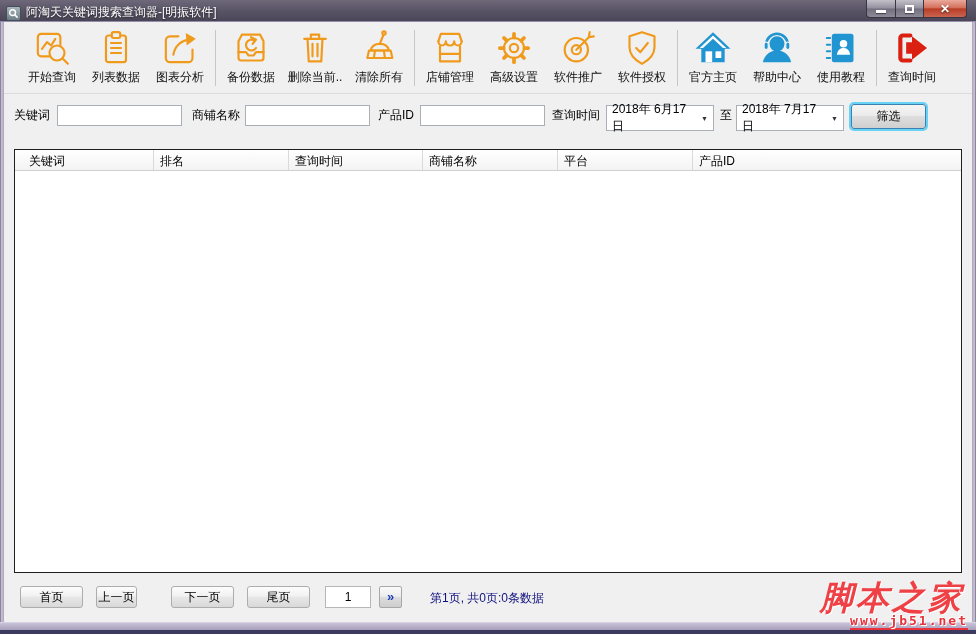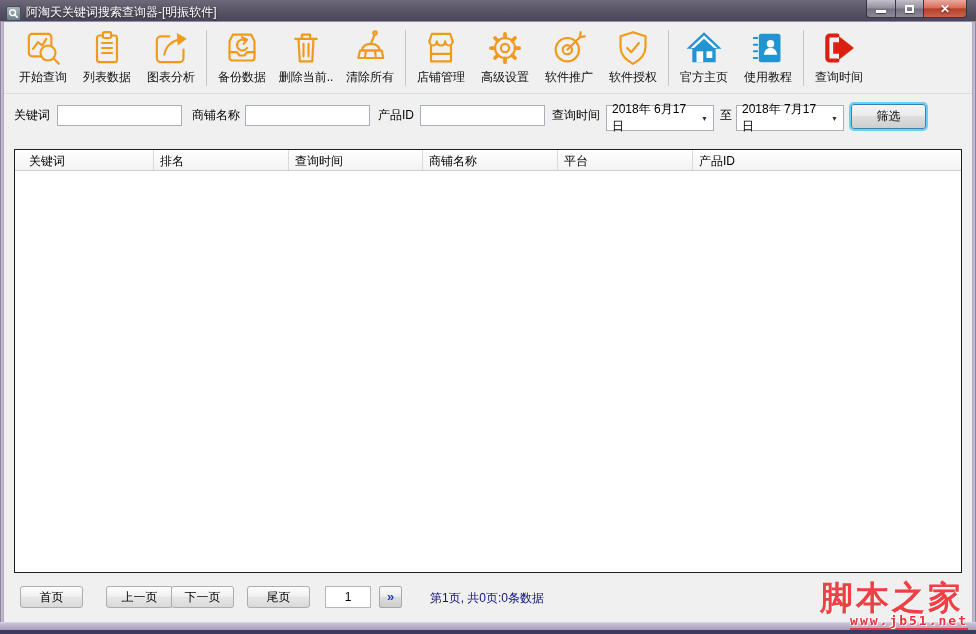--- a/index.html
+++ b/index.html
@@ -33,21 +33,21 @@
     background:linear-gradient(90deg,#6f6981,#c9c2d8 40%,#aaa2bc); z-index:3; }
   .frame-right { position:absolute; top:22px; bottom:12px; right:0; width:4px;
     background:linear-gradient(90deg,#aaa2bc,#c9c2d8 60%,#6f6981); z-index:3; }
   .frame-bottom { position:absolute; left:0; right:0; bottom:4px; height:8px;
     background:linear-gradient(#c9c2d8,#a79fba); border-top:1px solid #d7d1e4; z-index:3; }
   .frame-shadow { position:absolute; left:0; right:0; bottom:0; height:4px; background:#3c3a5e; z-index:3; }
   .client { position:absolute; top:22px; left:4px; right:4px; bottom:12px; background:#f0f0f0; z-index:1; }
 
   
   .toolbar { position:absolute; top:24px; left:4px; right:4px; height:70px;
-    display:flex; align-items:flex-start; padding:4px 0 0 7px;
+    display:flex; align-items:flex-start; padding:4px 0 0 16px;
     border-bottom:1px solid #dcdcdc; z-index:2; }
   .tb-btn { width:64px; height:62px; display:flex; flex-direction:column;
     align-items:center; gap:1px; cursor:default; }
   .tb-btn svg { display:block; }
   .tb-label { font-size:12px; color:#101010; white-space:nowrap; }
   .tb-sep { width:1px; height:56px; background:#c6c6c6; margin:2px 3px 0 3px; flex:none; }
 
   
   .filters { position:absolute; left:4px; top:94px; right:4px; height:44px; z-index:2; }
   .f-label { position:absolute; top:11px; font-size:12px; color:#000; line-height:21px; }
@@ -82,21 +82,21 @@
   .pg-input { position:absolute; left:321px; top:6px; width:46px; height:22px;
     border:1px solid #b6b6b6; text-align:center; font-size:12px; background:#fff; }
   .pg-go { position:absolute; left:375px; top:6px; width:23px; height:22px;
     background:linear-gradient(#fbfbfb,#ececec 48%,#dcdcdc 52%,#cecece);
     border:1px solid #a8a8a8; border-radius:2px; font-size:13px; font-weight:bold;
     color:#1d3fbb; text-align:center; line-height:20px; }
   .pg-status { position:absolute; left:426px; top:10px; font-size:12px; color:#10107e; }
 
   
   .wm-name { position:absolute; right:12px; top:576px; z-index:9;
-    font-family:"DejaVu Serif", serif; font-weight:bold;
+    font-family:"DejaVu Serif", serif; font-style:italic; font-weight:bold;
     font-size:33px; color:#ef4046; letter-spacing:3px; white-space:nowrap;
     text-shadow:1px 1px 0 #fff; }
   .wm-url { position:absolute; right:8px; top:613px; z-index:9;
     font-family:"DejaVu Sans Mono", monospace; font-size:13px; font-weight:bold;
     color:#e8323c; letter-spacing:2px; border-bottom:2px solid #e8323c;
     text-shadow:0 0 2px #fff,1px 1px 0 #fff,-1px -1px 0 #fff; white-space:nowrap; }
 </style>
 </head>
 <body>
 
@@ -246,20 +246,30 @@
   <div class="tb-btn">
     <svg width="40" height="40" viewBox="0 0 48 48">
       <path d="M24 5 L3 25 h7 v16 h28 V25 h7 Z" fill="#2095D2"></path>
       <path d="M24 9 L8 24 h4 l12 -11 12 11 h4 Z" fill="#fff"></path>
       <rect x="15" y="28" width="8" height="13" fill="#fff"></rect>
       <rect x="27" y="28" width="7" height="8" fill="#fff"></rect>
     </svg>
     <span class="tb-label">官方主页</span>
   </div>
 
+  <div class="tb-btn">
+    <svg width="40" height="40" viewBox="0 0 48 48">
+      <circle cx="24" cy="19" r="9" fill="#2095D2"></circle>
+      <path d="M7 41 c2 -9 9 -14 17 -14 s15 5 17 14 Z" fill="#2095D2"></path>
+      <path d="M11 20 a13 13 0 0 1 26 0" fill="none" stroke="#2095D2" stroke-width="3"></path>
+      <rect x="8.5" y="17" width="5" height="9" rx="2.5" fill="#2095D2" stroke="#f0f0f0" stroke-width="1.5"></rect>
+      <rect x="34.5" y="17" width="5" height="9" rx="2.5" fill="#2095D2" stroke="#f0f0f0" stroke-width="1.5"></rect>
+    </svg>
+    <span class="tb-label">帮助中心</span>
+  </div>
 
   <div class="tb-btn">
     <svg width="40" height="40" viewBox="0 0 48 48">
       <rect x="13" y="7" width="26" height="34" rx="3" fill="#2095D2"></rect>
       <g stroke="#2095D2" stroke-width="2.4" stroke-linecap="round">
         <line x1="11" y1="12" x2="7" y2="12"></line>
           <line x1="11" y1="20" x2="7" y2="20"></line>
         <line x1="11" y1="28" x2="7" y2="28"></line>
           <line x1="11" y1="36" x2="7" y2="36"></line>
       </g>
@@ -307,21 +317,21 @@
     <div class="th" style="width:134px">查询时间</div>
     <div class="th" style="width:135px">商铺名称</div>
     <div class="th" style="width:135px">平台</div>
     <div class="th" style="flex:1; border-right:none">产品ID</div>
   </div>
   <div class="tbody"></div>
 </div>
 
 <div class="pagination">
   <div class="pg-btn" style="left:16px;  width:63px">首页</div>
-  <div class="pg-btn" style="left:102px;  width:67px">上一页</div>
+  <div class="pg-btn" style="left:92px;  width:41px">上一页</div>
   <div class="pg-btn" style="left:167px; width:63px">下一页</div>
   <div class="pg-btn" style="left:243px; width:63px">尾页</div>
   <input class="pg-input" value="1" style="">
   <div class="pg-go">»</div>
   <span class="pg-status">第1页, 共0页:0条数据</span>
 </div>
 
 <div class="wm-name">脚本之家</div>
 <div class="wm-url">www.jb51.net</div>
 

